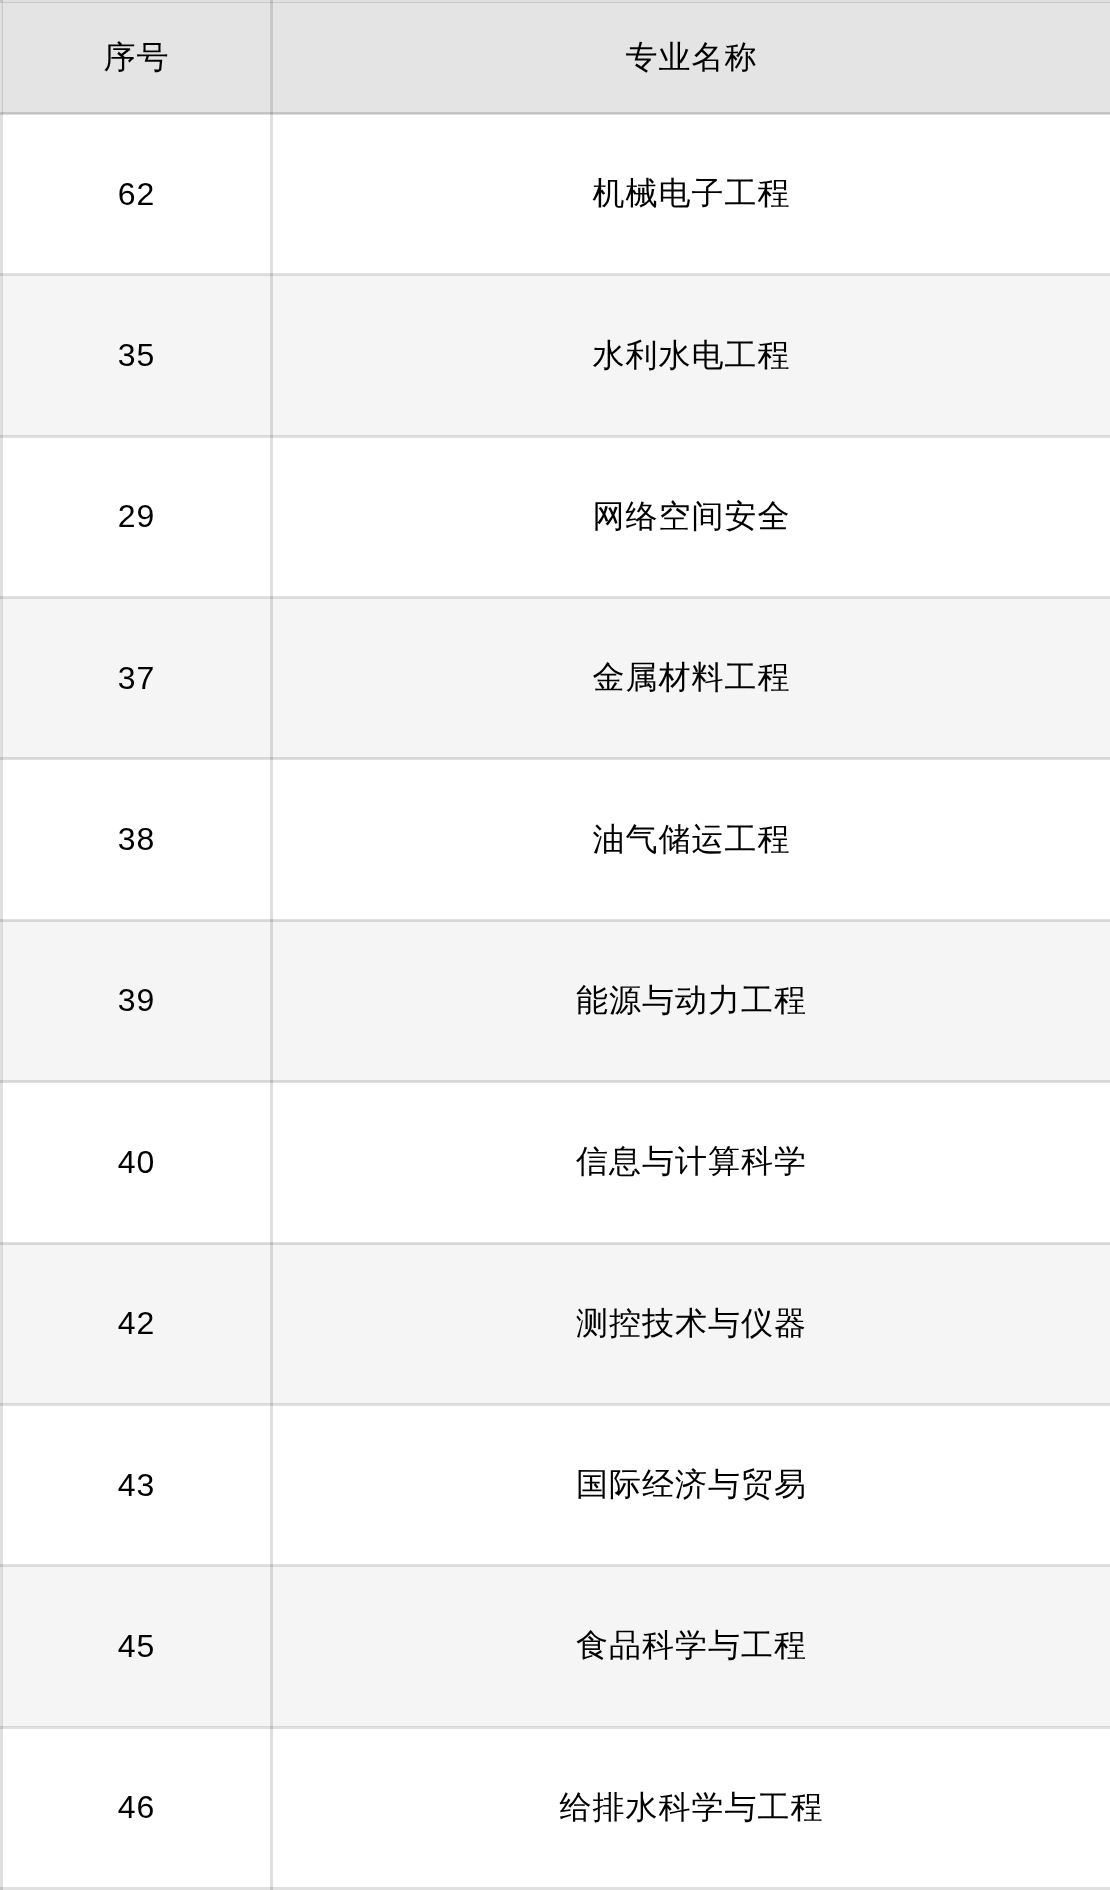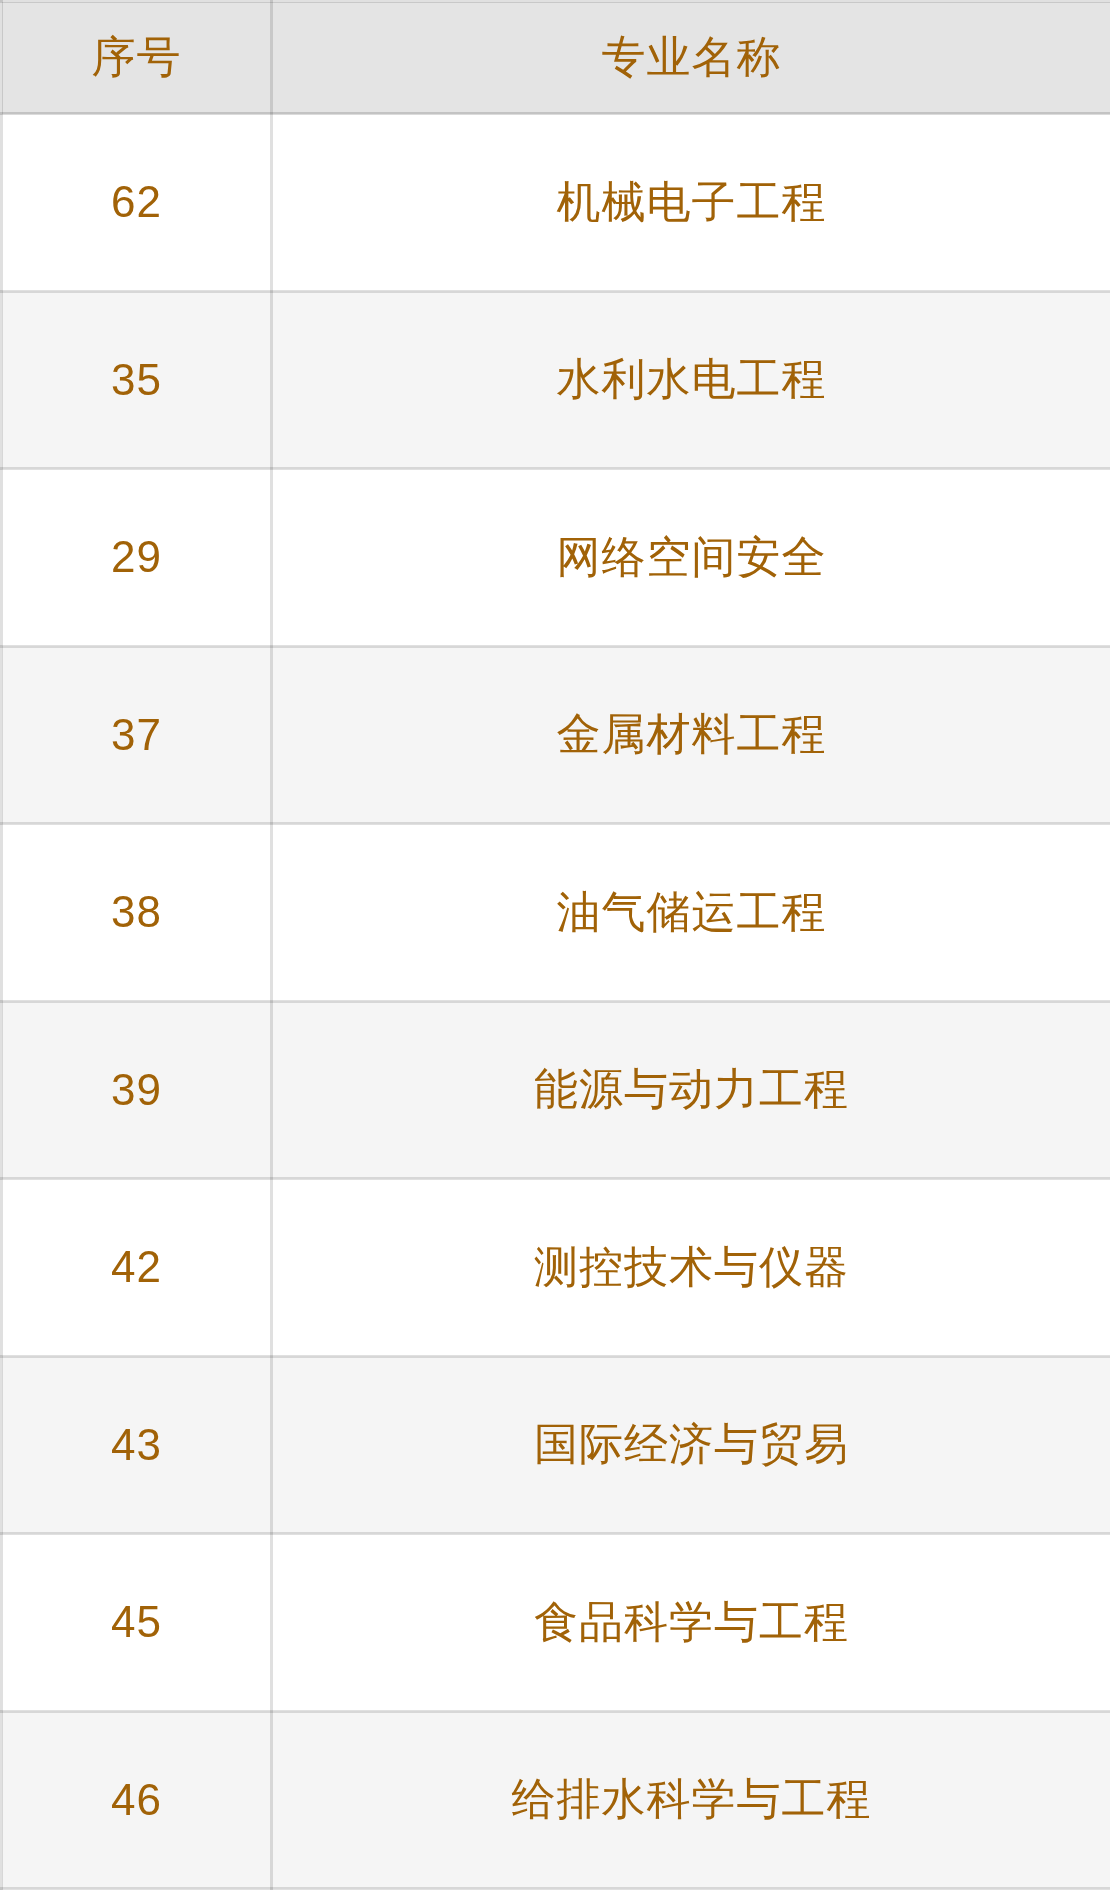--- a/index.html
+++ b/index.html
@@ -18,23 +18,23 @@
     table-layout: fixed;
     border: 3px solid #c9c9c9;
   }
   .majors-table col.col-serial { width: 270px; }
   .majors-table col.col-name   { width: 840px; }
   .majors-table th,
   .majors-table td {
     border: 3px solid rgba(0, 0, 0, 0.12);
     text-align: center;
     vertical-align: middle;
-    font-size: 44px;
+    font-size: 32px;
     font-weight: 400;
-    color: #a16207;
+    color: #000000;
     padding: 0;
     letter-spacing: 1px;
   }
   .majors-table thead tr {
     height: 112px;
   }
   .majors-table thead th {
     background: #e4e4e4;
     border-bottom-color: rgba(0, 0, 0, 0.14);
   }
@@ -79,20 +79,24 @@
     </tr>
     <tr>
       <td>38</td>
       <td>油气储运工程</td>
     </tr>
     <tr>
       <td>39</td>
       <td>能源与动力工程</td>
     </tr>
     <tr>
+      <td>40</td>
+      <td>信息与计算科学</td>
+    </tr>
+    <tr>
       <td>42</td>
       <td>测控技术与仪器</td>
     </tr>
     <tr>
       <td>43</td>
       <td>国际经济与贸易</td>
     </tr>
     <tr>
       <td>45</td>
       <td>食品科学与工程</td>

